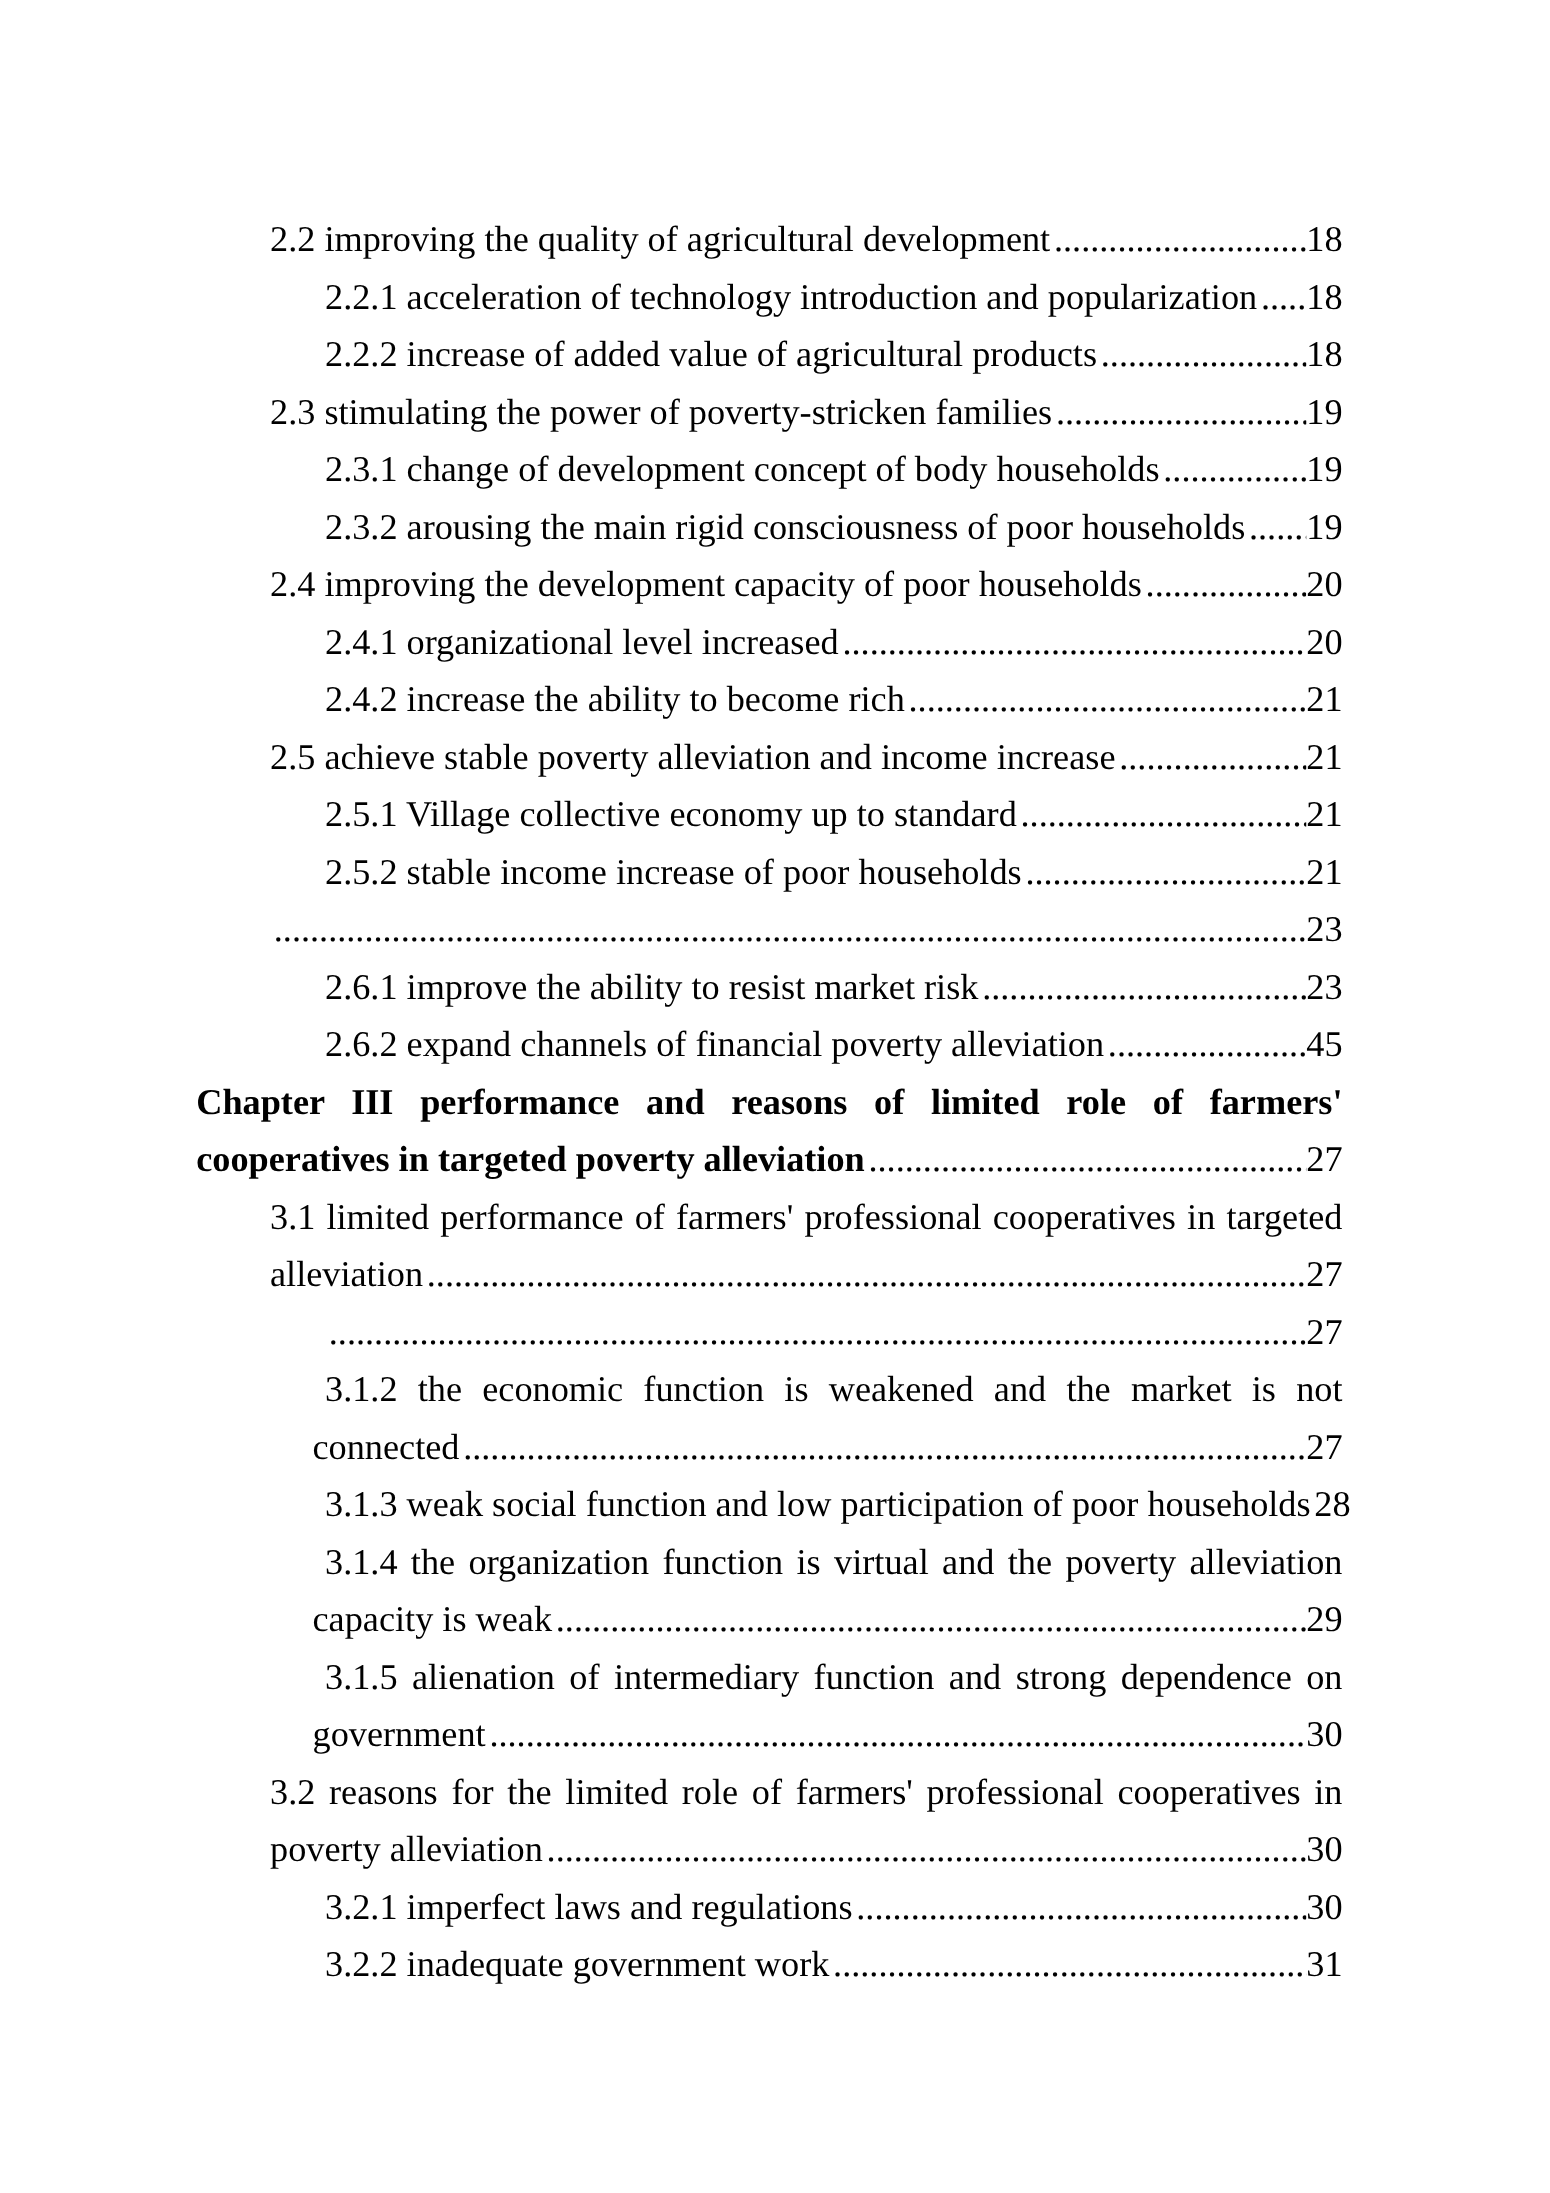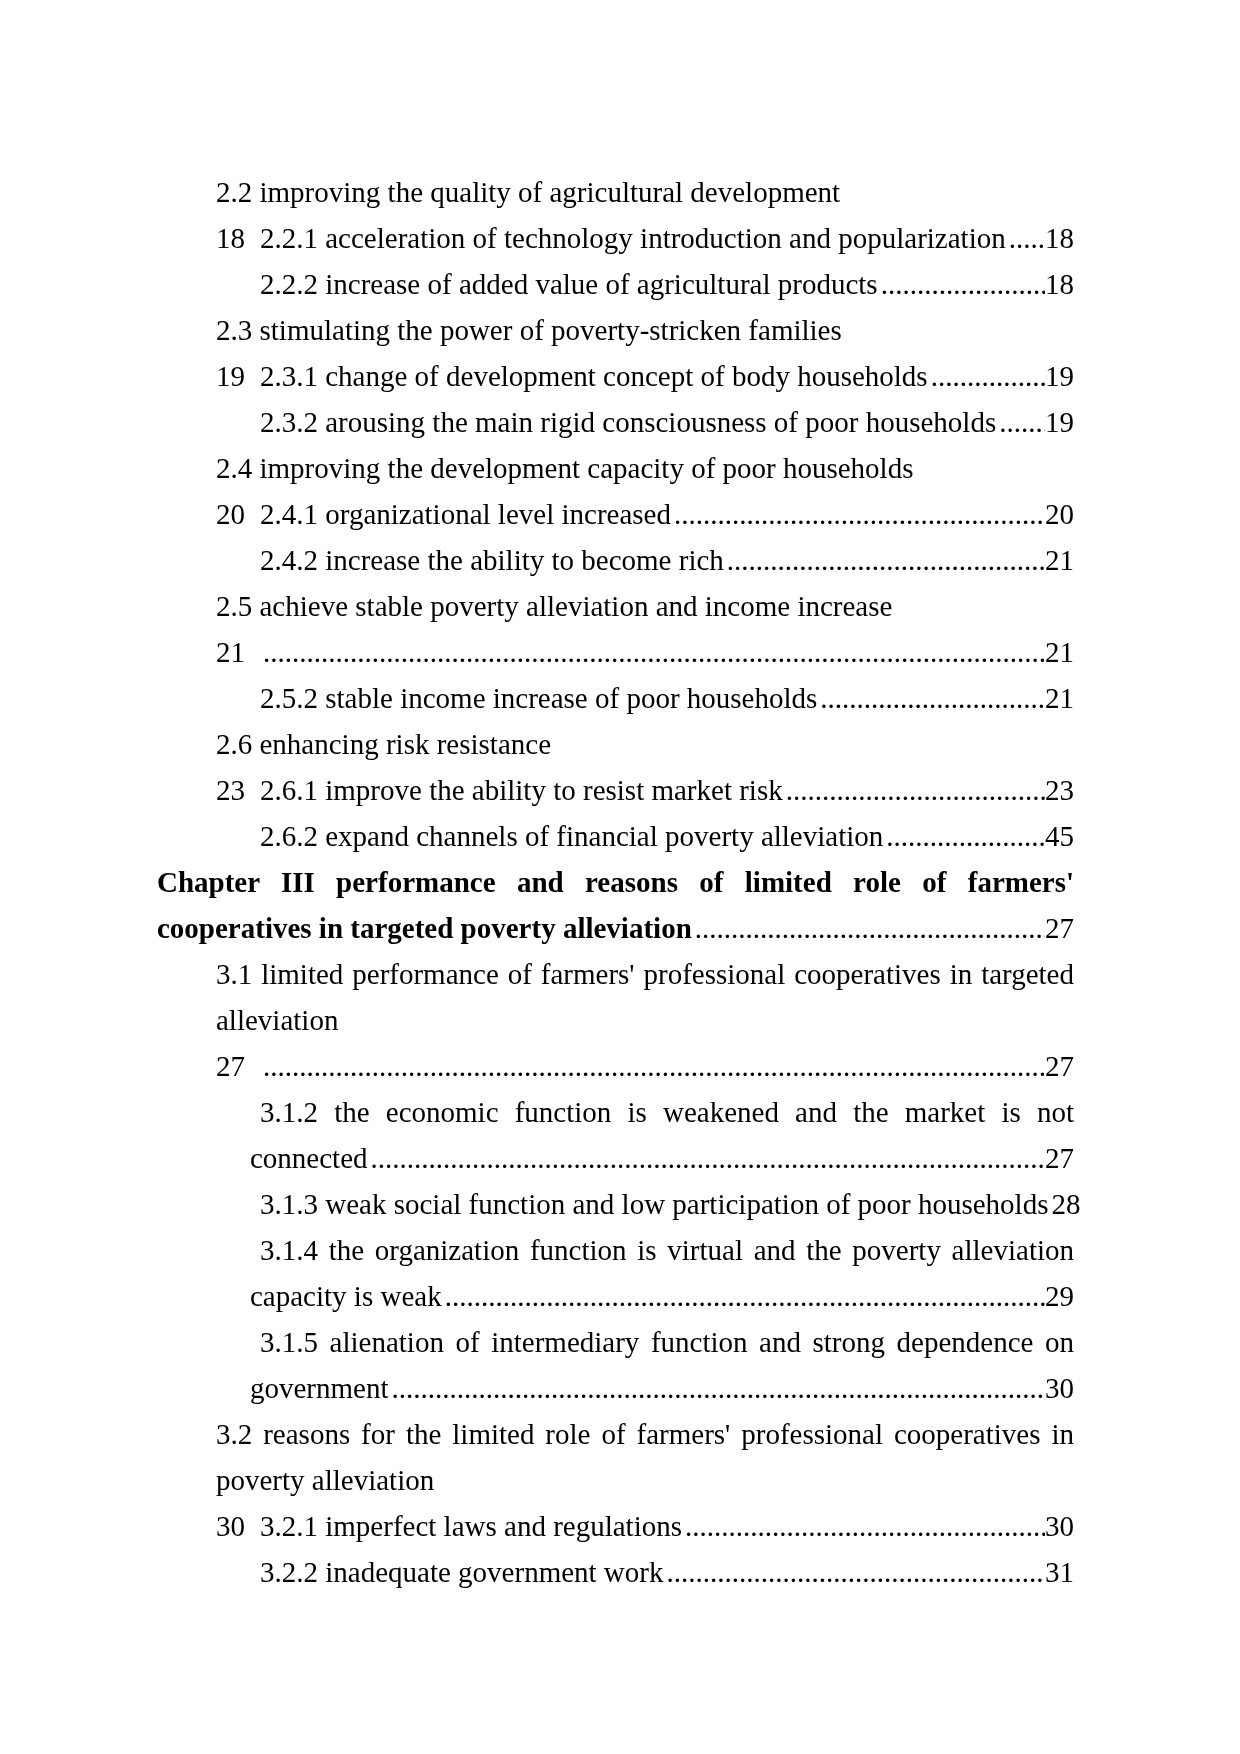--- a/index.html
+++ b/index.html
@@ -34,21 +34,21 @@
     white-space: nowrap;
   }
   .row.just {
     text-align: justify;
     text-align-last: justify;
     -moz-text-align-last: justify;
     white-space: normal;
     overflow: hidden;
   }
   
-  .row.l1 { padding-left: 59px; flex-direction: column; }          
+  .row.l1 { padding-left: 59px; }          
   .row.l2 { padding-left: 103px; }         
   .row.l2.wrap { padding-left: 93px; }     
   .row.chapter { padding-left: 0; }
 
   .row .t { flex: 0 0 auto; }
   .row.bold .t { font-weight: 700; text-align: center; }
   .row .dots {
     flex: 1 1 auto;
     overflow: hidden;
     white-space: nowrap;
@@ -109,30 +109,30 @@
         <span class="t">2.4.2 increase the ability to become rich</span>
         <span class="dots">............................................................................................................................................................................................................................................................................................................</span>
         <span class="pg">21</span>
       </div>
       <div class="row l1 leader">
         <span class="t">2.5 achieve stable poverty alleviation and income increase</span>
         <span class="dots">............................................................................................................................................................................................................................................................................................................</span>
         <span class="pg">21</span>
       </div>
       <div class="row l2 leader">
+        <span class="t">2.5.1 Village collective economy up to standard</span>
         <span class="dots">............................................................................................................................................................................................................................................................................................................</span>
         <span class="pg">21</span>
       </div>
       <div class="row l2 leader">
         <span class="t">2.5.2 stable income increase of poor households</span>
         <span class="dots">............................................................................................................................................................................................................................................................................................................</span>
         <span class="pg">21</span>
       </div>
       <div class="row l1 leader">
-        <span class="t">2.6 enhancing risk resistance</span>
         <span class="dots">............................................................................................................................................................................................................................................................................................................</span>
         <span class="pg">23</span>
       </div>
       <div class="row l2 leader">
         <span class="t">2.6.1 improve the ability to resist market risk</span>
         <span class="dots">............................................................................................................................................................................................................................................................................................................</span>
         <span class="pg">23</span>
       </div>
       <div class="row l2 leader">
         <span class="t">2.6.2 expand channels of financial poverty alleviation</span>

